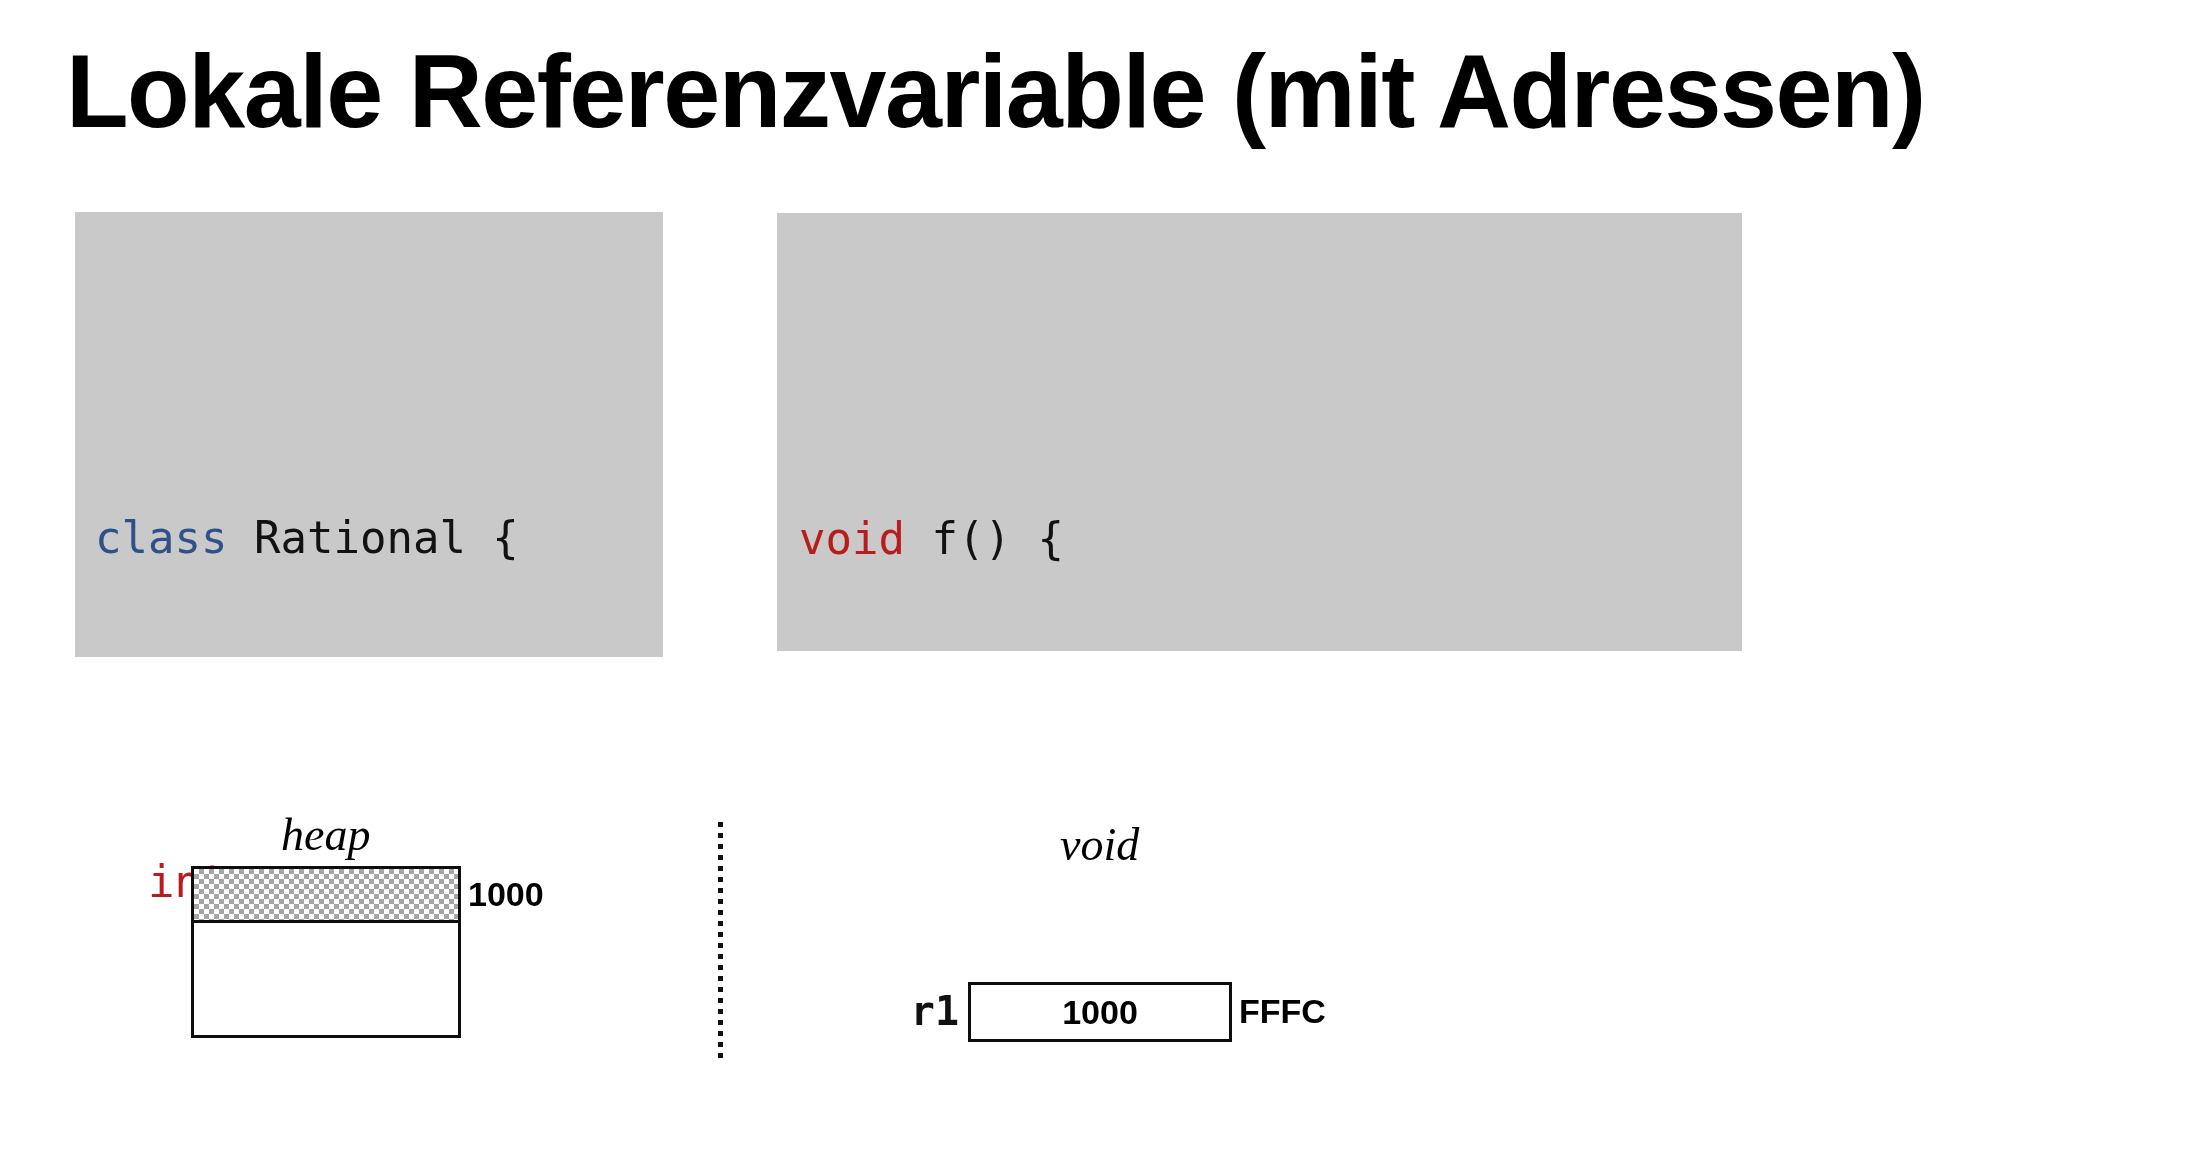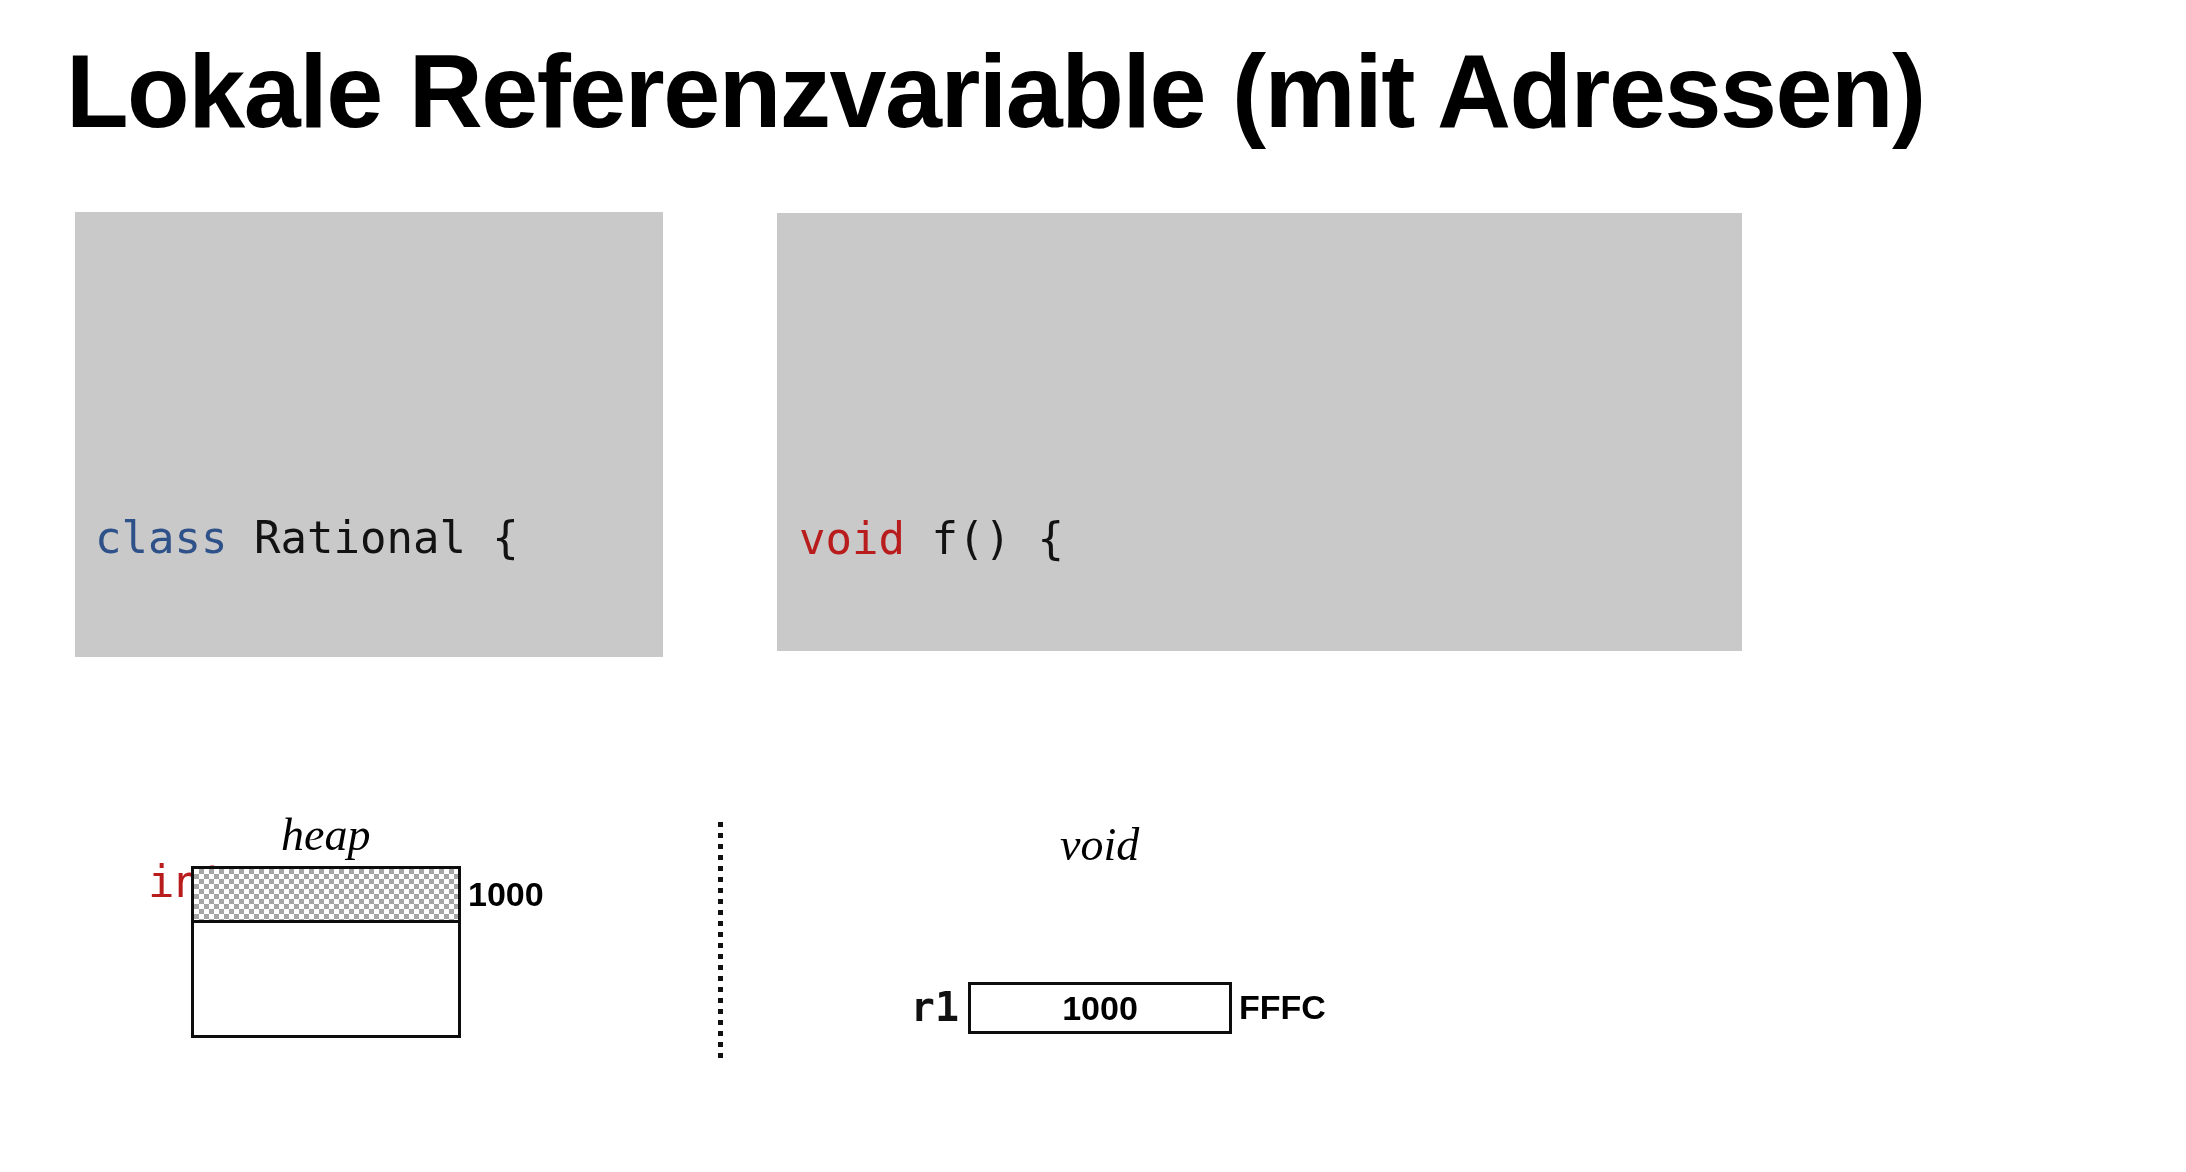--- a/index.html
+++ b/index.html
@@ -145,21 +145,21 @@
     background-size: 5px 11px;
     background-repeat: repeat-y;
   }
 
   
   #stack-slot {
     position: absolute;
     left: 968px;
     top: 982px;
     width: 264px;
-    height: 52px;
+    height: 60px;
     border: 3px solid #0d0d0d;
     box-sizing: border-box;
     background: #ffffff;
     display: flex;
     align-items: center;
     justify-content: center;
     font-family: "Liberation Sans", sans-serif;
     font-weight: bold;
     font-size: 34px;
     color: #000000;

